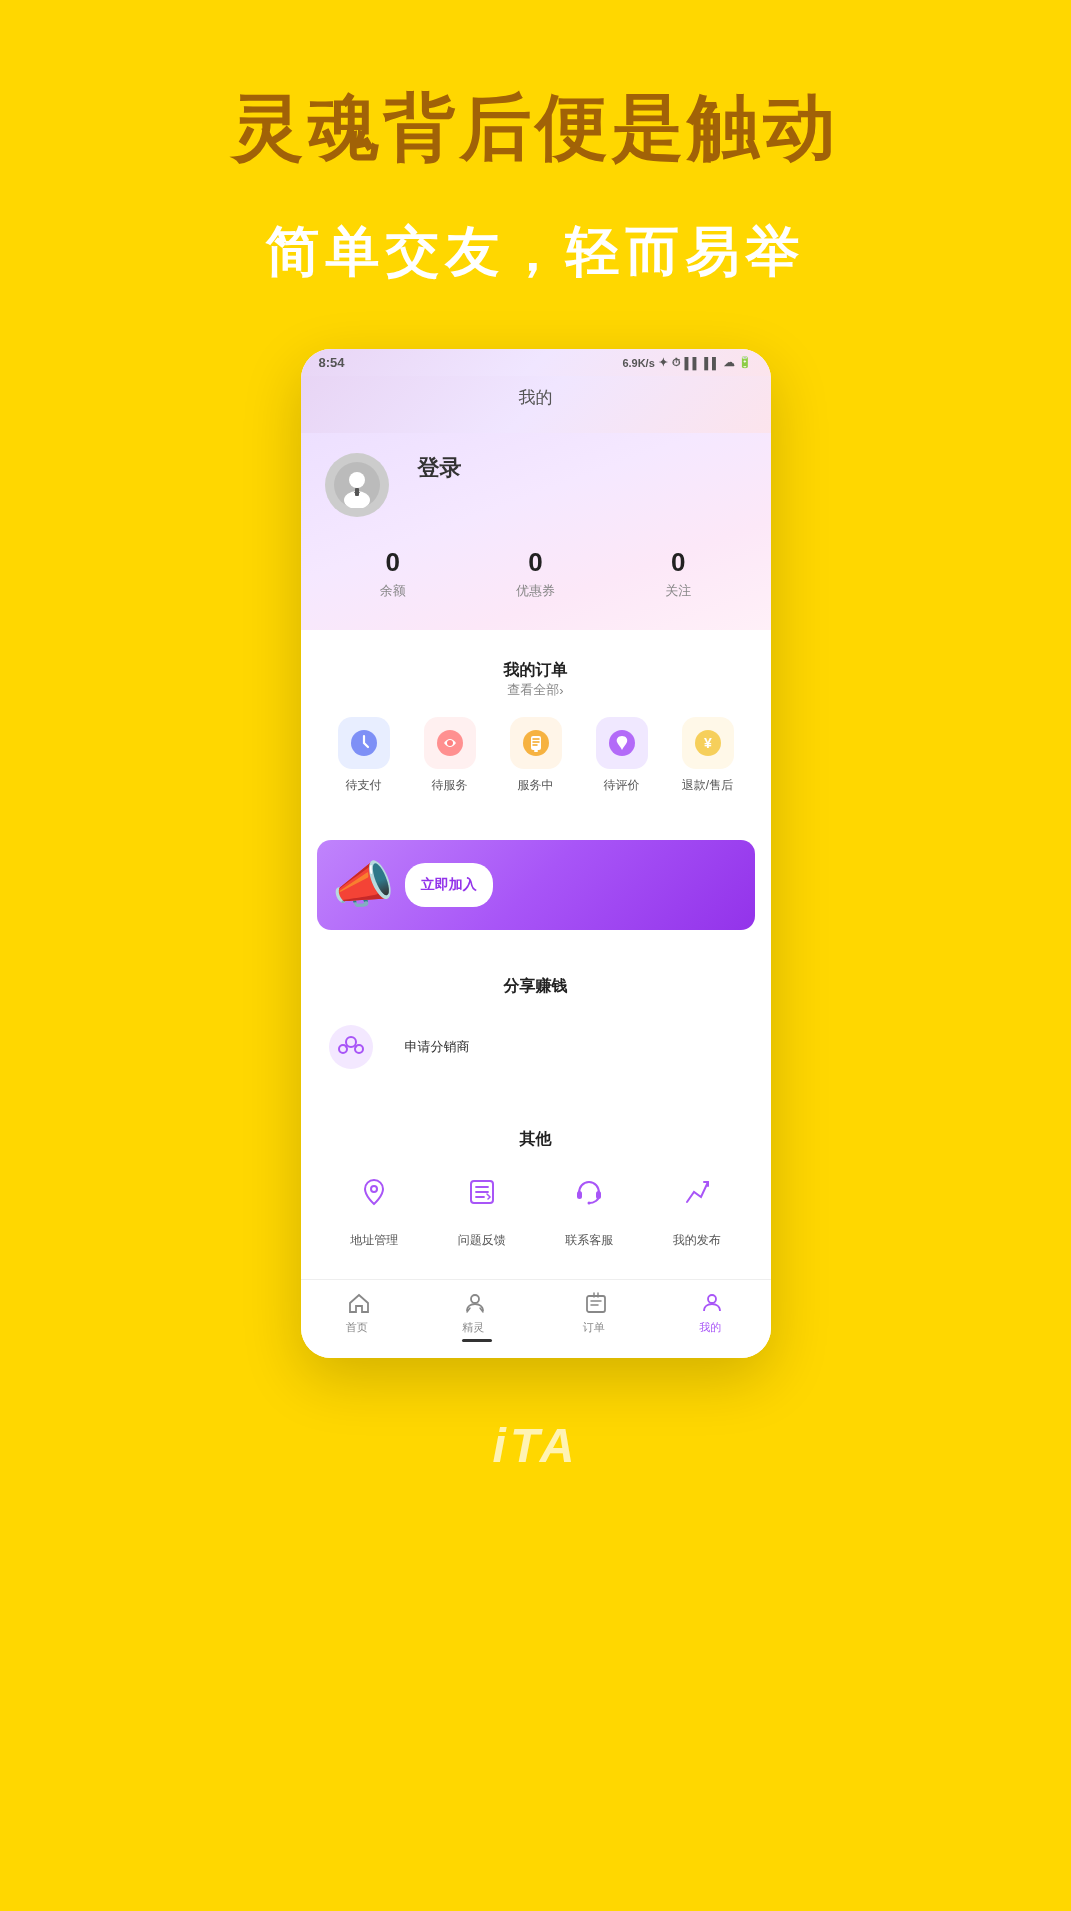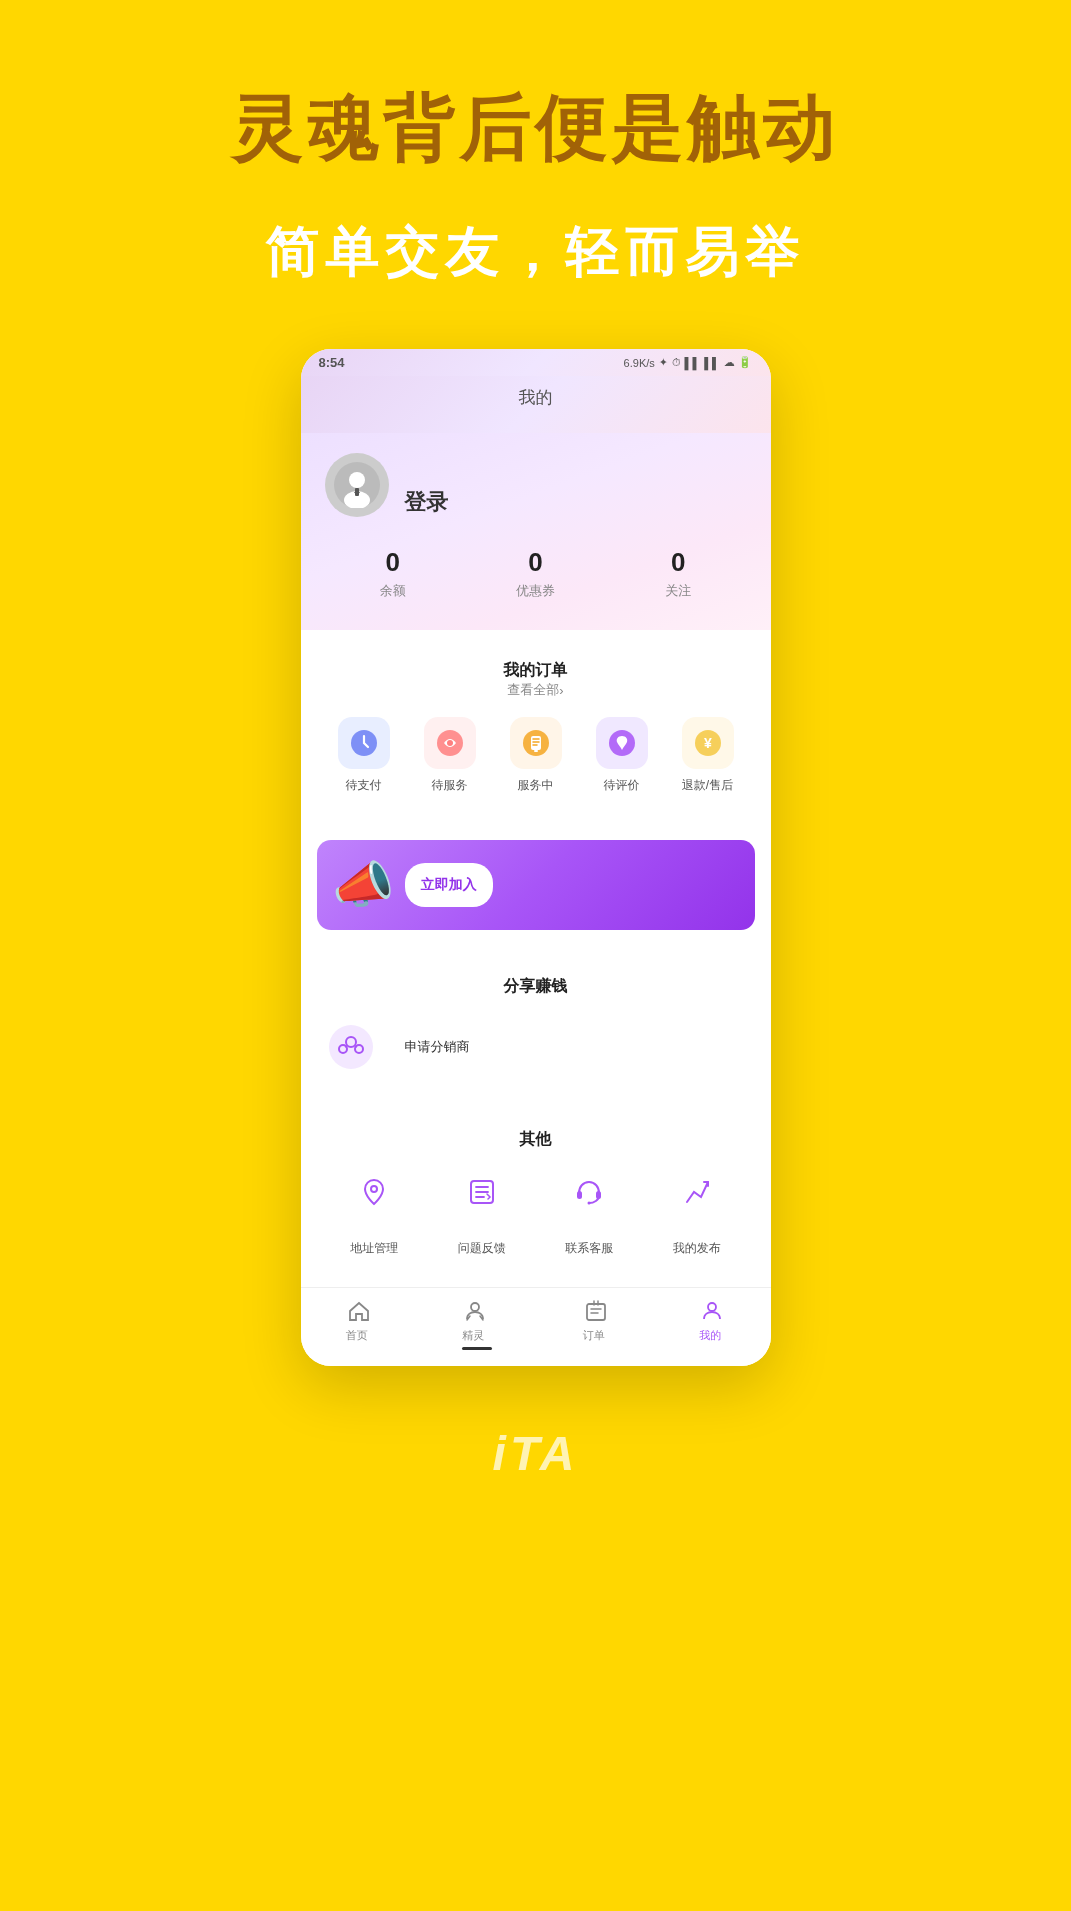--- a/index.html
+++ b/index.html
@@ -46,42 +46,42 @@
     .status-bar {
       background: linear-gradient(135deg, #e8d5f5 0%, #f0e6ff 50%, #fce4ec 100%);
       display: flex;
       justify-content: space-between;
       align-items: center;
       padding: 6px 18px;
       font-size: 12px;
       color: #555;
     }
     .status-time { font-weight: 600; font-size: 13px; }
-    .status-icons { display: flex; gap: 4px; align-items: center; font-size: 11px; }
+    .status-icons { display: flex; gap: 4px; align-items: center; font-size: 11px; font-weight: bold; }
 
     
     .page-header {
       background: linear-gradient(135deg, #e8d5f5 0%, #f0e6ff 50%, #fce4ec 100%);
       text-align: center;
       padding: 10px 0 24px;
       font-size: 17px;
       color: #555;
       font-weight: 500;
     }
 
     
     .profile-section {
       background: linear-gradient(160deg, #ede0ff 0%, #f5e8ff 40%, #fce8f8 70%, #fff0f8 100%);
       padding: 20px 24px 30px;
     }
 
     .profile-row {
       display: flex;
-      align-items: flex-end;
-      gap: 16px;
+      align-items: flex-start;
+      gap: 29px;
       margin-bottom: 30px;
     }
 
     .avatar {
       width: 64px;
       height: 64px;
       border-radius: 50%;
       background: #ccc;
       display: flex;
       align-items: center;
@@ -264,21 +264,21 @@
     .other-items-row {
       display: flex;
       justify-content: space-around;
       margin-top: 14px;
     }
 
     .other-item {
       display: flex;
       flex-direction: column;
       align-items: center;
-      gap: 24px;
+      gap: 16px;
     }
 
     .other-icon {
       width: 48px;
       height: 48px;
       display: flex;
       align-items: center;
       justify-content: center;
       font-size: 26px;
       color: #a855f7;

